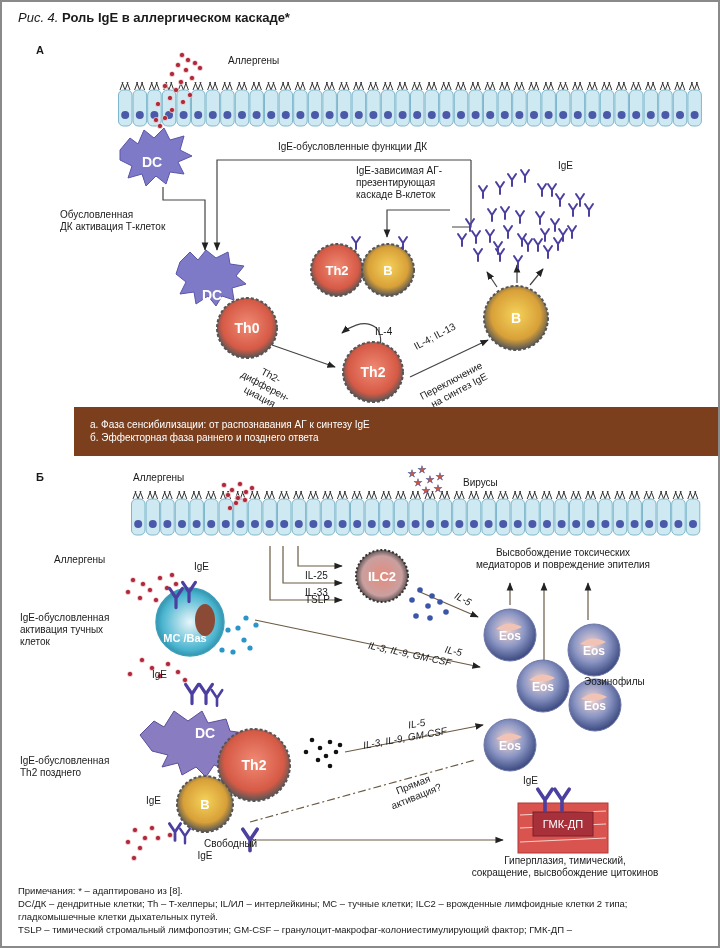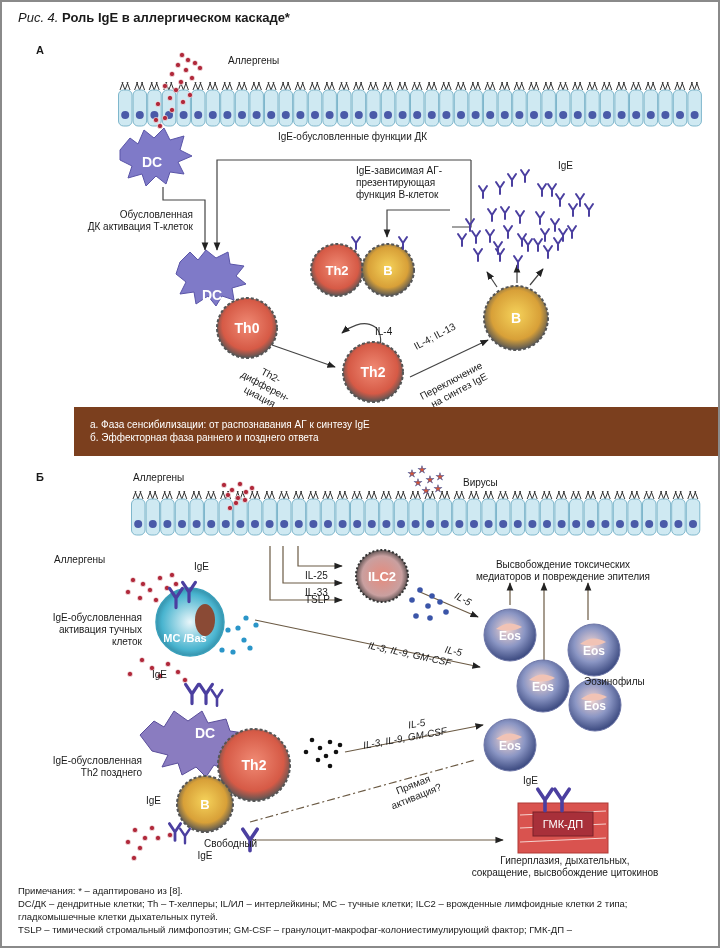--- a/index.html
+++ b/index.html
@@ -2,21 +2,21 @@
 <html><head>
 <meta charset="utf-8">
 <style>
   html, body { margin:0; padding:0; background:#fff; }
   body { width:720px; height:948px; position:relative; overflow:hidden; font-family:"Liberation Sans", sans-serif; color:#1a1a1a; }
   .frame { position:absolute; left:0; top:0; width:716px; height:944px; border:2px solid #8a8a8a; }
   .title { position:absolute; left:18px; top:10px; font-size:13px; }
   .title i { font-style:italic; }
   .title b { font-weight:bold; }
   .t { position:absolute; font-size:10px; line-height:12px; white-space:nowrap; }
-  .r { text-align:right; }
+  .r { text-align:left; }
   .c { text-align:center; }
   .lbl { font-weight:bold; font-size:11px; }
   svg.diagram { position:absolute; left:0; top:0; }
   .banner { position:absolute; left:74px; top:407px; width:644px; height:49px; background:#7b3f1e; color:#fff; }
   .banner div { position:absolute; left:16px; font-size:10px; line-height:12px; white-space:nowrap; }
   .notes { position:absolute; left:18px; top:884px; width:700px; font-size:9.5px; line-height:13px; }
   .notes div { white-space:nowrap; }
   .cell-label { font-family:"Liberation Sans", sans-serif; font-weight:bold; fill:#fff; }
 </style>
 </head>
@@ -554,25 +554,25 @@
       <text x="418" y="486" font-size="10" fill="#d0553a" stroke="#2b4a9a" stroke-width="0.4" text-anchor="middle">★</text>
       <text x="430" y="483" font-size="10" fill="#d0553a" stroke="#2b4a9a" stroke-width="0.4" text-anchor="middle">★</text>
       <text x="440" y="480" font-size="10" fill="#d0553a" stroke="#2b4a9a" stroke-width="0.4" text-anchor="middle">★</text>
       <text x="426" y="494" font-size="10" fill="#d0553a" stroke="#2b4a9a" stroke-width="0.4" text-anchor="middle">★</text>
       <text x="438" y="492" font-size="10" fill="#d0553a" stroke="#2b4a9a" stroke-width="0.4" text-anchor="middle">★</text>
     </g>
 </svg>
 
 <div class="t lbl" style="left:36px;top:44px;">А</div>
 <div class="t" style="left:228px;top:55px;">Аллергены</div>
-<div class="t" style="left:278px;top:131px;text-align:center;">IgE-обусловленные функции ДК</div>
+<div class="t" style="left:278px;top:141px;text-align:center;">IgE-обусловленные функции ДК</div>
 <div style="position:absolute;left:345px;top:165px;margin-left:11px;">
   <div class="t" style="position:relative;">IgE-зависимая АГ-</div>
   <div class="t" style="position:relative;">презентирующая</div>
-  <div class="t" style="position:relative;">функция В-клеток</div>
+  <div class="t" style="position:relative;">каскаде В-клеток</div>
 </div>
 <div class="t" style="left:558px;top:160px;">IgE</div>
 <div style="position:absolute;left:60px;top:209px;width:133px;" class="r">
   <div class="t r" style="position:relative;">Обусловленная</div>
   <div class="t r" style="position:relative;">ДК активация Т-клеток</div>
 </div>
 <div class="t" style="left:375px;top:326px;">IL-4</div>
 <div class="t" style="left:412px;top:342px;transform:rotate(-28deg);transform-origin:left top;">IL-4; IL-13</div>
 <div style="position:absolute;left:250px;top:358px;transform:rotate(28deg);transform-origin:left top;">
   <div class="t c" style="position:relative;">Th2-</div>
@@ -604,42 +604,42 @@
 <div class="t" style="left:305px;top:587px;">IL-33</div>
 <div class="t" style="left:458px;top:590px;transform:rotate(28deg);transform-origin:left top;font-style:italic;">IL-5</div>
 <div style="position:absolute;left:372px;top:628px;transform:rotate(12deg);transform-origin:left top;">
   <div class="t c" style="position:relative;left:42px;font-style:italic;">IL-5</div>
   <div class="t" style="position:relative;font-style:italic;">IL-3, IL-9, GM-CSF</div>
 </div>
 <div style="position:absolute;left:360px;top:728px;transform:rotate(-10deg);transform-origin:left top;">
   <div class="t" style="position:relative;left:48px;font-style:italic;">IL-5</div>
   <div class="t" style="position:relative;font-style:italic;">IL-3, IL-9, GM-CSF</div>
 </div>
-<div style="position:absolute;left:448px;top:559px;width:230px;">
+<div style="position:absolute;left:448px;top:547px;width:230px;">
   <div class="t c" style="position:relative;">Высвобождение токсических</div>
   <div class="t c" style="position:relative;">медиаторов и повреждение эпителия</div>
 </div>
 <div class="t" style="left:584px;top:676px;">Эозинофилы</div>
 <div class="t" style="left:152px;top:669px;">IgE</div>
 <div style="position:absolute;left:20px;top:755px;width:122px;">
   <div class="t r" style="position:relative;">IgE-обусловленная</div>
   <div class="t r" style="position:relative;">Th2 позднего</div>
 </div>
 <div class="t" style="left:146px;top:795px;">IgE</div>
 <div style="position:absolute;left:175px;top:838px;width:60px;">
   <div class="t c" style="position:relative;margin-left:29px;">Свободный</div>
   <div class="t c" style="position:relative;width:60px;">IgE</div>
 </div>
 <div style="position:absolute;left:385px;top:790px;transform:rotate(-22deg);transform-origin:left top;">
   <div class="t" style="position:relative;left:10px;">Прямая</div>
   <div class="t" style="position:relative;">активация?</div>
 </div>
 <div class="t" style="left:523px;top:775px;">IgE</div>
 <div style="position:absolute;left:440px;top:855px;width:250px;">
-  <div class="t c" style="position:relative;width:250px;">Гиперплазия, дыхательных,</div>
+  <div class="t c" style="position:relative;width:250px;">Гиперплазия, тимический,</div>
   <div class="t c" style="position:relative;width:250px;">сокращение, высвобождение цитокинов</div>
 </div>
 
 <div class="notes">
   <div>Примечания: * – адаптировано из [8].</div>
   <div>DC/ДК – дендритные клетки; Th – T-хелперы; IL/ИЛ – интерлейкины; МС – тучные клетки; ILC2 – врожденные лимфоидные клетки 2 типа;</div>
   <div>гладкомышечные клетки дыхательных путей.</div>
   <div>TSLP – тимический стромальный лимфопоэтин; GM-CSF – гранулоцит-макрофаг-колониестимулирующий фактор; ГМК-ДП –</div>
 </div>
 

